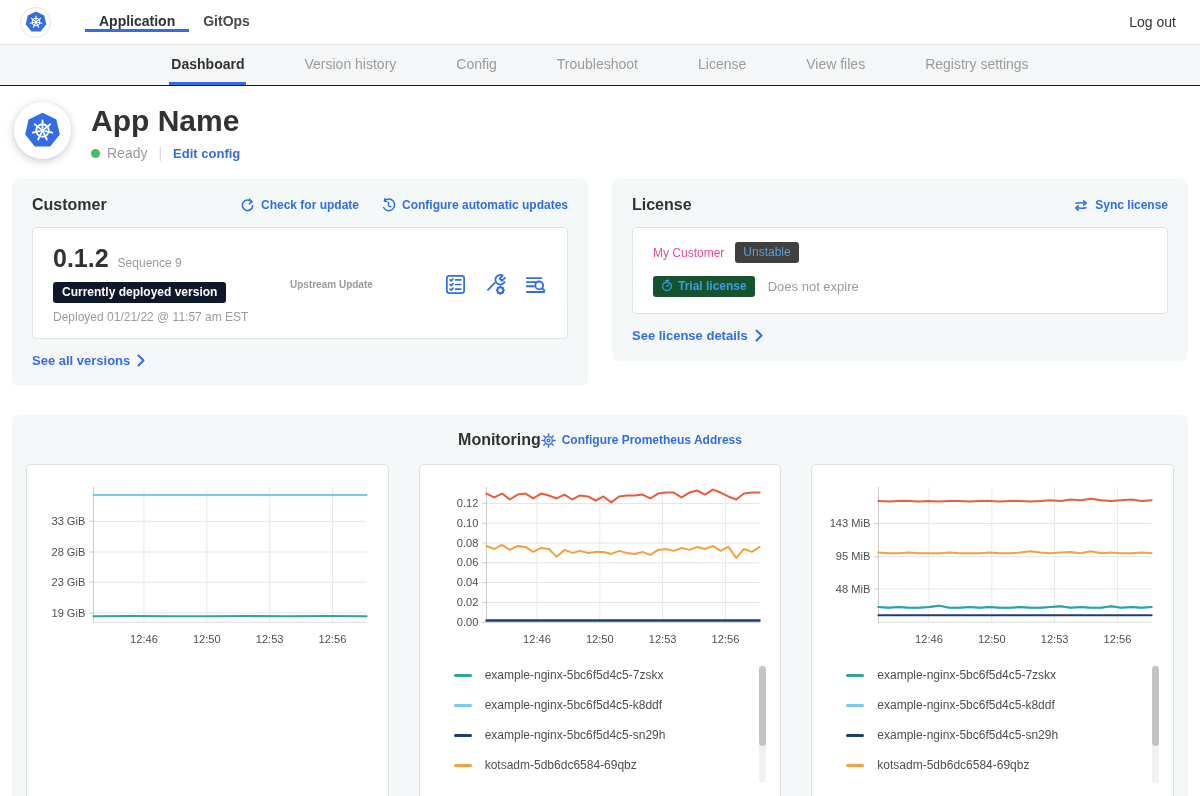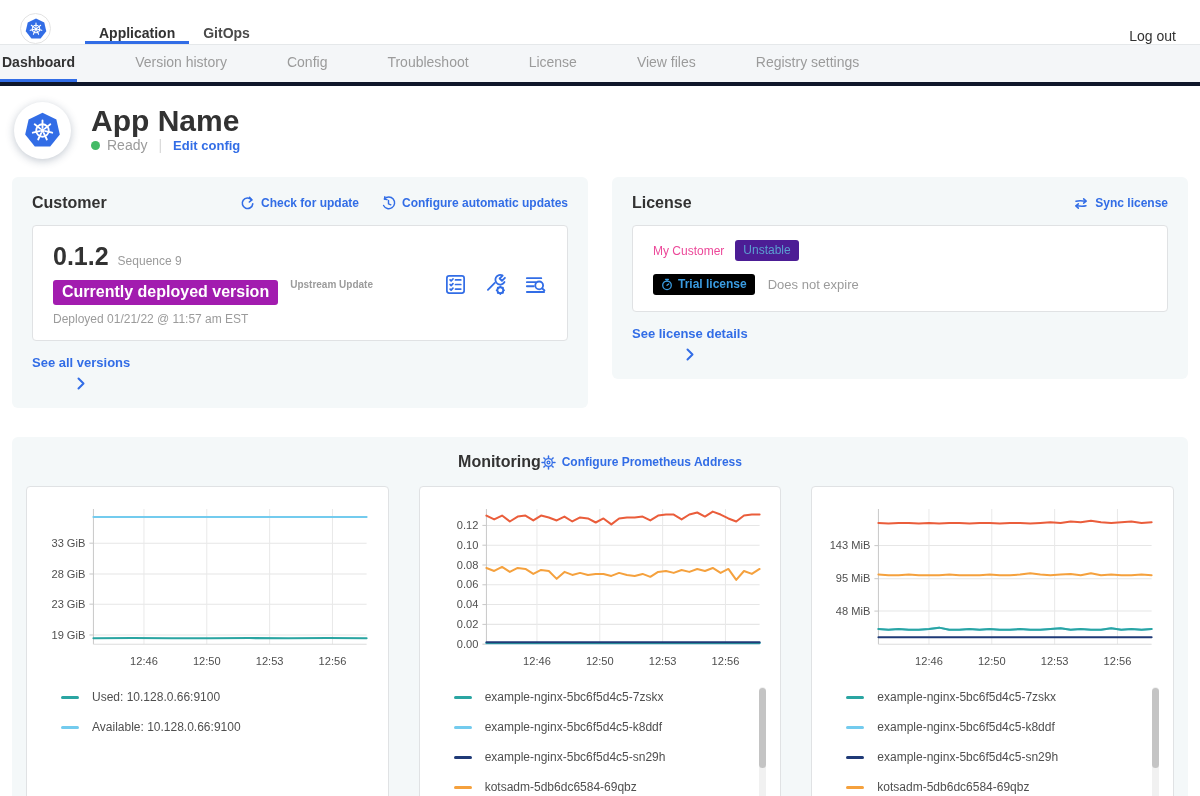--- a/index.html
+++ b/index.html
@@ -4,74 +4,74 @@
 <style>
   * { box-sizing: border-box; }
   html,body { margin:0; padding:0; }
   body {
     width:1200px; height:796px; overflow:hidden;
     font-family:"Liberation Sans", sans-serif;
     color:#323232; background:#ffffff; font-size:14px;
   }
 
   
-  .topnav { display:flex; align-items:flex-end; height:44px; padding:0 24px 0 20px; background:#fff; }
+  .topnav { display:flex; align-items:center; height:44px; padding:0 24px 0 20px; background:#fff; }
   .topnav-logo { display:flex; align-items:center; margin-right:34px; }
   .logo-circle { width:31px; height:31px; border-radius:50%; background:#fff; border:1px solid #e3e3e3; display:flex; align-items:center; justify-content:center; }
   .topnav-tabs { display:flex; align-items:stretch; }
   .topnav-tab { display:flex; align-items:center; padding:0 14px; font-size:14px; font-weight:bold; color:#4a4a4a; cursor:pointer; border-bottom:3px solid transparent; }
   .topnav-tab.active { color:#323232; border-bottom-color:#326de6; }
   .topnav-right { margin-left:auto; display:flex; align-items:center; gap:20px; }
   .add-app-btn { border:1px solid #5b8fe8; color:#326de6; background:#fff; border-radius:17px; height:30px; padding:0 18px; font-size:13px; font-weight:bold; font-family:inherit; cursor:pointer; }
   .logout { font-size:14px; color:#323232; cursor:pointer; }
 
   
-  .subnav { height:42px; background:#f4f6f8; border-top:1px solid #e5e8ea; border-bottom:4px solid #0f172a; display:flex; gap:56px; }
+  .subnav { height:42px; background:#f4f6f8; border-top:1px solid #e5e8ea; border-bottom:1px solid #0f172a; display:flex; justify-content:center; gap:56px; }
   .subnav-tab { display:flex; align-items:center; font-size:14px; color:#9b9b9b; cursor:pointer; border-bottom:3px solid transparent; padding:0 2px; }
   .subnav-tab.active { color:#323232; font-weight:bold; border-bottom-color:#326de6; }
 
   
   .app-header { display:flex; align-items:flex-start; padding:16px 24px 18px 14px; }
   .app-logo-circle { width:57px; height:57px; border-radius:50%; background:#fff; box-shadow:0 2px 8px rgba(40,60,90,.28); display:flex; align-items:center; justify-content:center; }
   .app-title-block { margin-left:20px; padding-top:2px; }
   .app-name { font-size:30px; font-weight:bold; color:#323232; line-height:1.1; }
-  .app-status-row { display:flex; align-items:center; }
+  .app-status-row { display:flex; align-items:center; margin-top:8px; }
   .status-dot { width:9px; height:9px; border-radius:50%; background:#44bb66; margin-right:7px; }
   .status-text { font-size:14px; color:#9b9b9b; }
   .status-divider { color:#d8d8d8; margin:0 11px; font-size:14px; }
   .edit-config { font-size:13px; font-weight:bold; color:#326de6; cursor:pointer; }
 
   
   main { padding:0 12px; }
   .cards-row { display:flex; gap:24px; align-items:flex-start; }
   .card { background:#f4f8f9; border-radius:6px; padding:17px 20px 18px; flex:1; }
   .card-header { display:flex; align-items:center; justify-content:space-between; margin-bottom:13px; }
   .card-title { font-size:16px; font-weight:bold; color:#323232; }
   .card-header-links { display:flex; align-items:center; gap:22px; }
   .card-link { display:flex; align-items:center; gap:6px; font-size:12px; font-weight:bold; color:#326de6; cursor:pointer; }
   .white-panel { background:#fff; border:1px solid #e0e2e4; border-radius:4px; }
 
   .version-panel { display:flex; align-items:center; padding:16px 20px 14px; }
   .version-left { min-width:225px; }
   .version-number-row { display:flex; align-items:baseline; }
   .version-number { font-size:25px; font-weight:bold; color:#323232; }
   .version-sequence { font-size:12px; color:#9b9b9b; margin-left:9px; }
-  .deployed-badge { display:inline-block; margin:9px 0 7px; background:#a21caf; color:#fff; font-size:16px; font-weight:bold; padding:3px 9px 4px; border-radius:3px; }
+  .deployed-badge { display:inline-block; margin:9px 0 7px; background:#0f172a; color:#fff; font-size:12px; font-weight:bold; padding:3px 9px 4px; border-radius:3px; }
   .deployed-text { font-size:12px; color:#9b9b9b; }
   .version-source { flex:1; text-align:left; font-size:10px; font-weight:bold; color:#9b9b9b; padding-left:12px; }
   .version-actions { display:flex; align-items:center; gap:17px; color:#326de6; }
   .version-actions .icon-btn { cursor:pointer; display:flex; }
-  .see-link { display:inline-flex; align-items:center; gap:7px; margin-top:14px; font-size:13px; font-weight:bold; color:#326de6; cursor:pointer;flex-direction:column; }
+  .see-link { display:inline-flex; align-items:center; gap:7px; margin-top:14px; font-size:13px; font-weight:bold; color:#326de6; cursor:pointer; }
 
   .license-panel { padding:14px 20px 16px; }
   .license-row1 { display:flex; align-items:center; }
   .customer-name { font-size:12px; font-weight:normal; color:#ec4899; }
-  .channel-badge { margin-left:11px; background:#4c1d95; color:#5b9fd1; font-size:12px; padding:3px 8px 4px; border-radius:3px; }
+  .channel-badge { margin-left:11px; background:#404040; color:#5b9fd1; font-size:12px; padding:3px 8px 4px; border-radius:3px; }
   .license-row2 { display:flex; align-items:center; margin-top:13px; }
-  .type-badge { display:inline-flex; align-items:center; gap:5px; background:#000000; color:#3a9ce1; font-size:12px; font-weight:bold; padding:3px 8px 4px; border-radius:3px; }
+  .type-badge { display:inline-flex; gap:5px; background:#14532d; color:#3a9ce1; font-size:12px; font-weight:bold; padding:3px 8px 4px; border-radius:3px; }
   .expire-text { font-size:13px; color:#9b9b9b; margin-left:13px; }
 
   
   .monitoring-card { margin-top:29px; background:#f4f8f9; border-radius:6px; padding:16px 14px 16px; }
   .monitoring-header { display:flex; align-items:center; justify-content:center; padding:0 4px 15px; }
   .charts-row { display:flex; gap:30px; align-items:stretch; }
   .chart-card { flex:1; background:#fff; border:1px solid #e0e2e4; border-radius:4px; padding:12px 14px 14px; display:flex; flex-direction:column; }
   .chart-plot svg { display:block; width:100%; height:auto; }
   .chart-legend { position:relative; margin-top:10px; padding:0 16px 0 20px; }
   .legend-item { display:flex; align-items:center; gap:13px; padding:8px 0; font-size:12px; color:#4f4f4f; cursor:pointer; }
@@ -354,30 +354,20 @@
               <text x="164.46499999999997" y="165" text-anchor="middle" font-size="11" fill="#4f4f4f">12:50</text>
               <line x1="226.79500000000002" y1="10" x2="226.79500000000002" y2="144" stroke="#e9e9e9" stroke-width="1"></line>
               <text x="226.79500000000002" y="165" text-anchor="middle" font-size="11" fill="#4f4f4f">12:53</text>
               <line x1="289.125" y1="10" x2="289.125" y2="144" stroke="#e9e9e9" stroke-width="1"></line>
               <text x="289.125" y="165" text-anchor="middle" font-size="11" fill="#4f4f4f">12:56</text>
               <line x1="52" y1="10" x2="52" y2="144" stroke="#c8c8c8" stroke-width="1"></line>
               <line x1="52" y1="144" x2="323" y2="144" stroke="#dcdcdc" stroke-width="1"></line>
               <polyline points="52.0,138.1 90.7,137.9 129.4,138.1 168.1,138.1 206.9,138.0 245.6,138.1 284.3,137.9 323.0,138.1" fill="none" stroke="#2aa5a2" stroke-width="2" stroke-linejoin="round" stroke-linecap="round"></polyline>
               <polyline points="52.0,17.8 90.7,17.8 129.4,17.8 168.1,17.8 206.9,17.8 245.6,17.8 284.3,17.8 323.0,17.8" fill="none" stroke="#73cbee" stroke-width="2" stroke-linejoin="round" stroke-linecap="round"></polyline>
             </svg>
-          </div>
-        <div class="chart-legend">
-            <div class="legend-item">
-              <span class="legend-dash" style="background: rgb(42, 165, 162);"></span>
-              <span>Used: 10.128.0.66:9100</span>
-            </div>
-            <div class="legend-item">
-              <span class="legend-dash" style="background: rgb(115, 203, 238);"></span>
-              <span>Available: 10.128.0.66:9100</span>
-            </div>
           </div>
         <div class="chart-title">Disk Usage</div>
       </div>
       <div class="chart-card">
         <div class="chart-plot">
             <svg viewBox="0 0 330 172">
               <line x1="52" y1="26.19780219780221" x2="323" y2="26.19780219780221" stroke="#e6e6e6" stroke-width="1"></line>
               <line x1="48" y1="26.19780219780221" x2="52" y2="26.19780219780221" stroke="#c8c8c8" stroke-width="1"></line>
               <text x="44" y="29.69780219780221" text-anchor="end" font-size="11" fill="#4f4f4f">0.12</text>
               <line x1="52" y1="45.83150183150183" x2="323" y2="45.83150183150183" stroke="#e6e6e6" stroke-width="1"></line>

